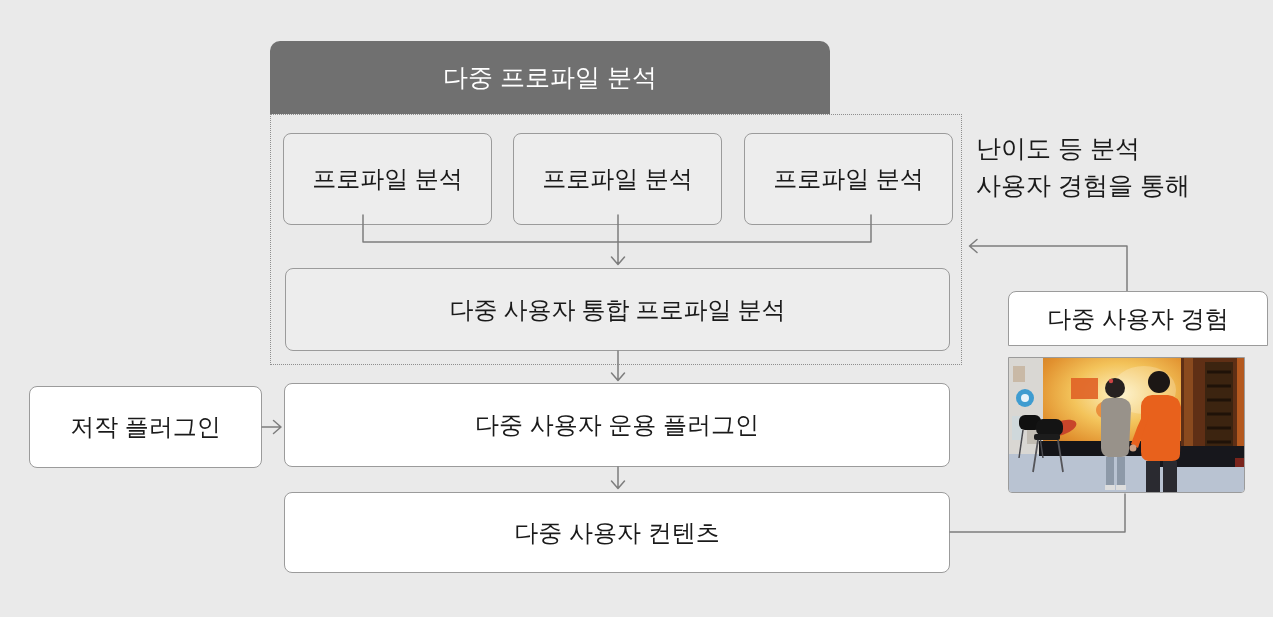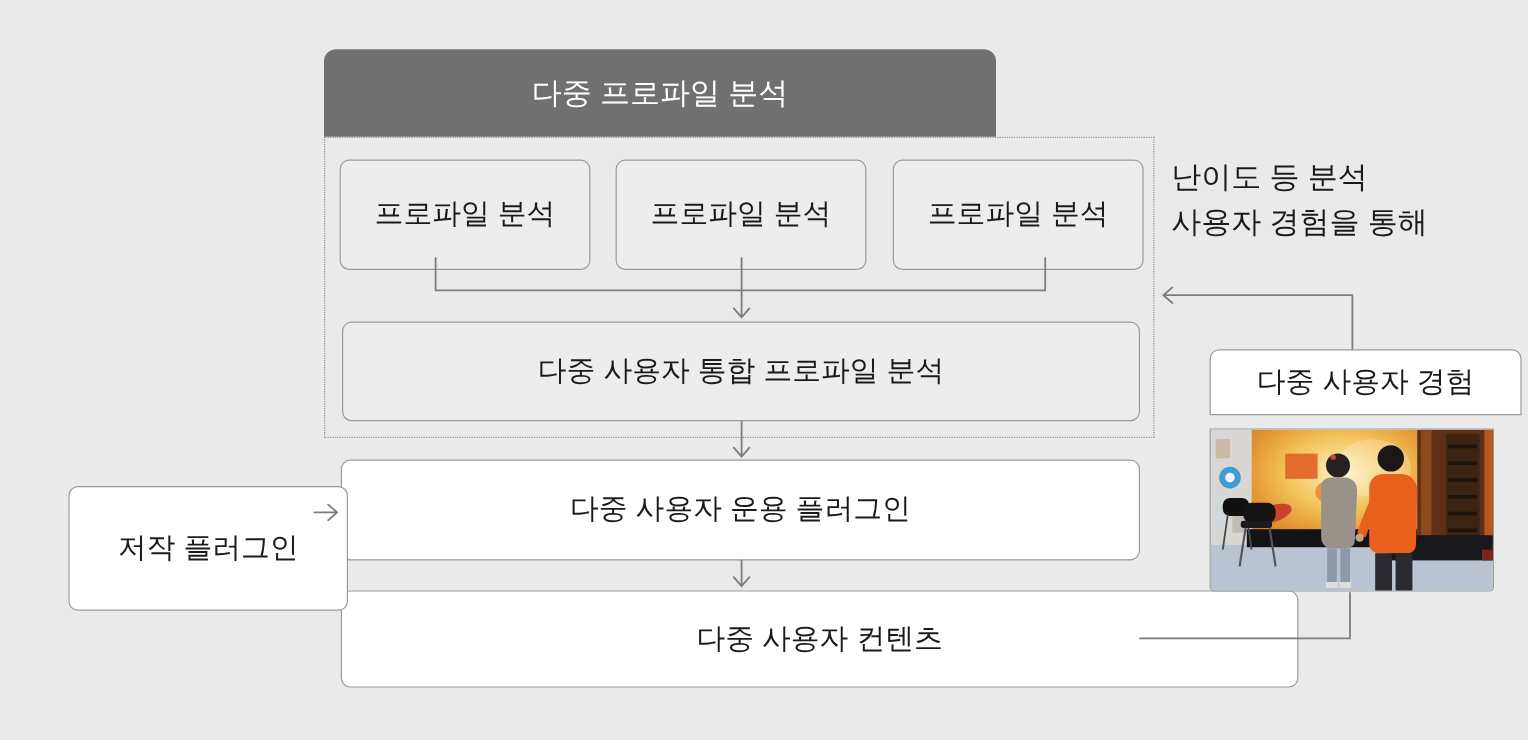--- a/index.html
+++ b/index.html
@@ -24,24 +24,24 @@
     background:var(--header-bg,#707070);color:var(--header-text,#fff);
     border-radius:10px 10px 0 0;
     display:flex;align-items:center;justify-content:center;
     font-size:25px;font-weight:normal;
   }
   .dotted-group{
     left:270px;top:114px;width:692px;height:251px;
     border:1px dotted #8f8f8f;
   }
   .profile-box{top:133px;width:209px;height:92px;}
-  .integrated-box{left:285px;top:268px;width:665px;height:83px;}
+  .integrated-box{left:285px;top:268px;width:665px;height:83px;font-family:Liberation Serif, serif;}
   .scenario-box{left:284px;top:383px;width:666px;height:84px;}
-  .content-box{left:284px;top:492px;width:798px;height:81px;}
-  .plugin-box{left:29px;top:405px;width:233px;height:104px;margin-left:28px;}
+  .content-box{left:284px;top:492px;width:666px;height:81px;}
+  .plugin-box{left:29px;top:386px;width:233px;height:82px;}
   .annotation{
     left:976px;top:130px;width:290px;
     font-size:25px;line-height:37px;
   }
   .exp-label{
     left:1008px;top:291px;width:260px;height:55px;
     border-radius:8px 8px 0 0;z-index:3;
     background:var(--white-box-bg,#fff);
   }
   .photo-frame{

